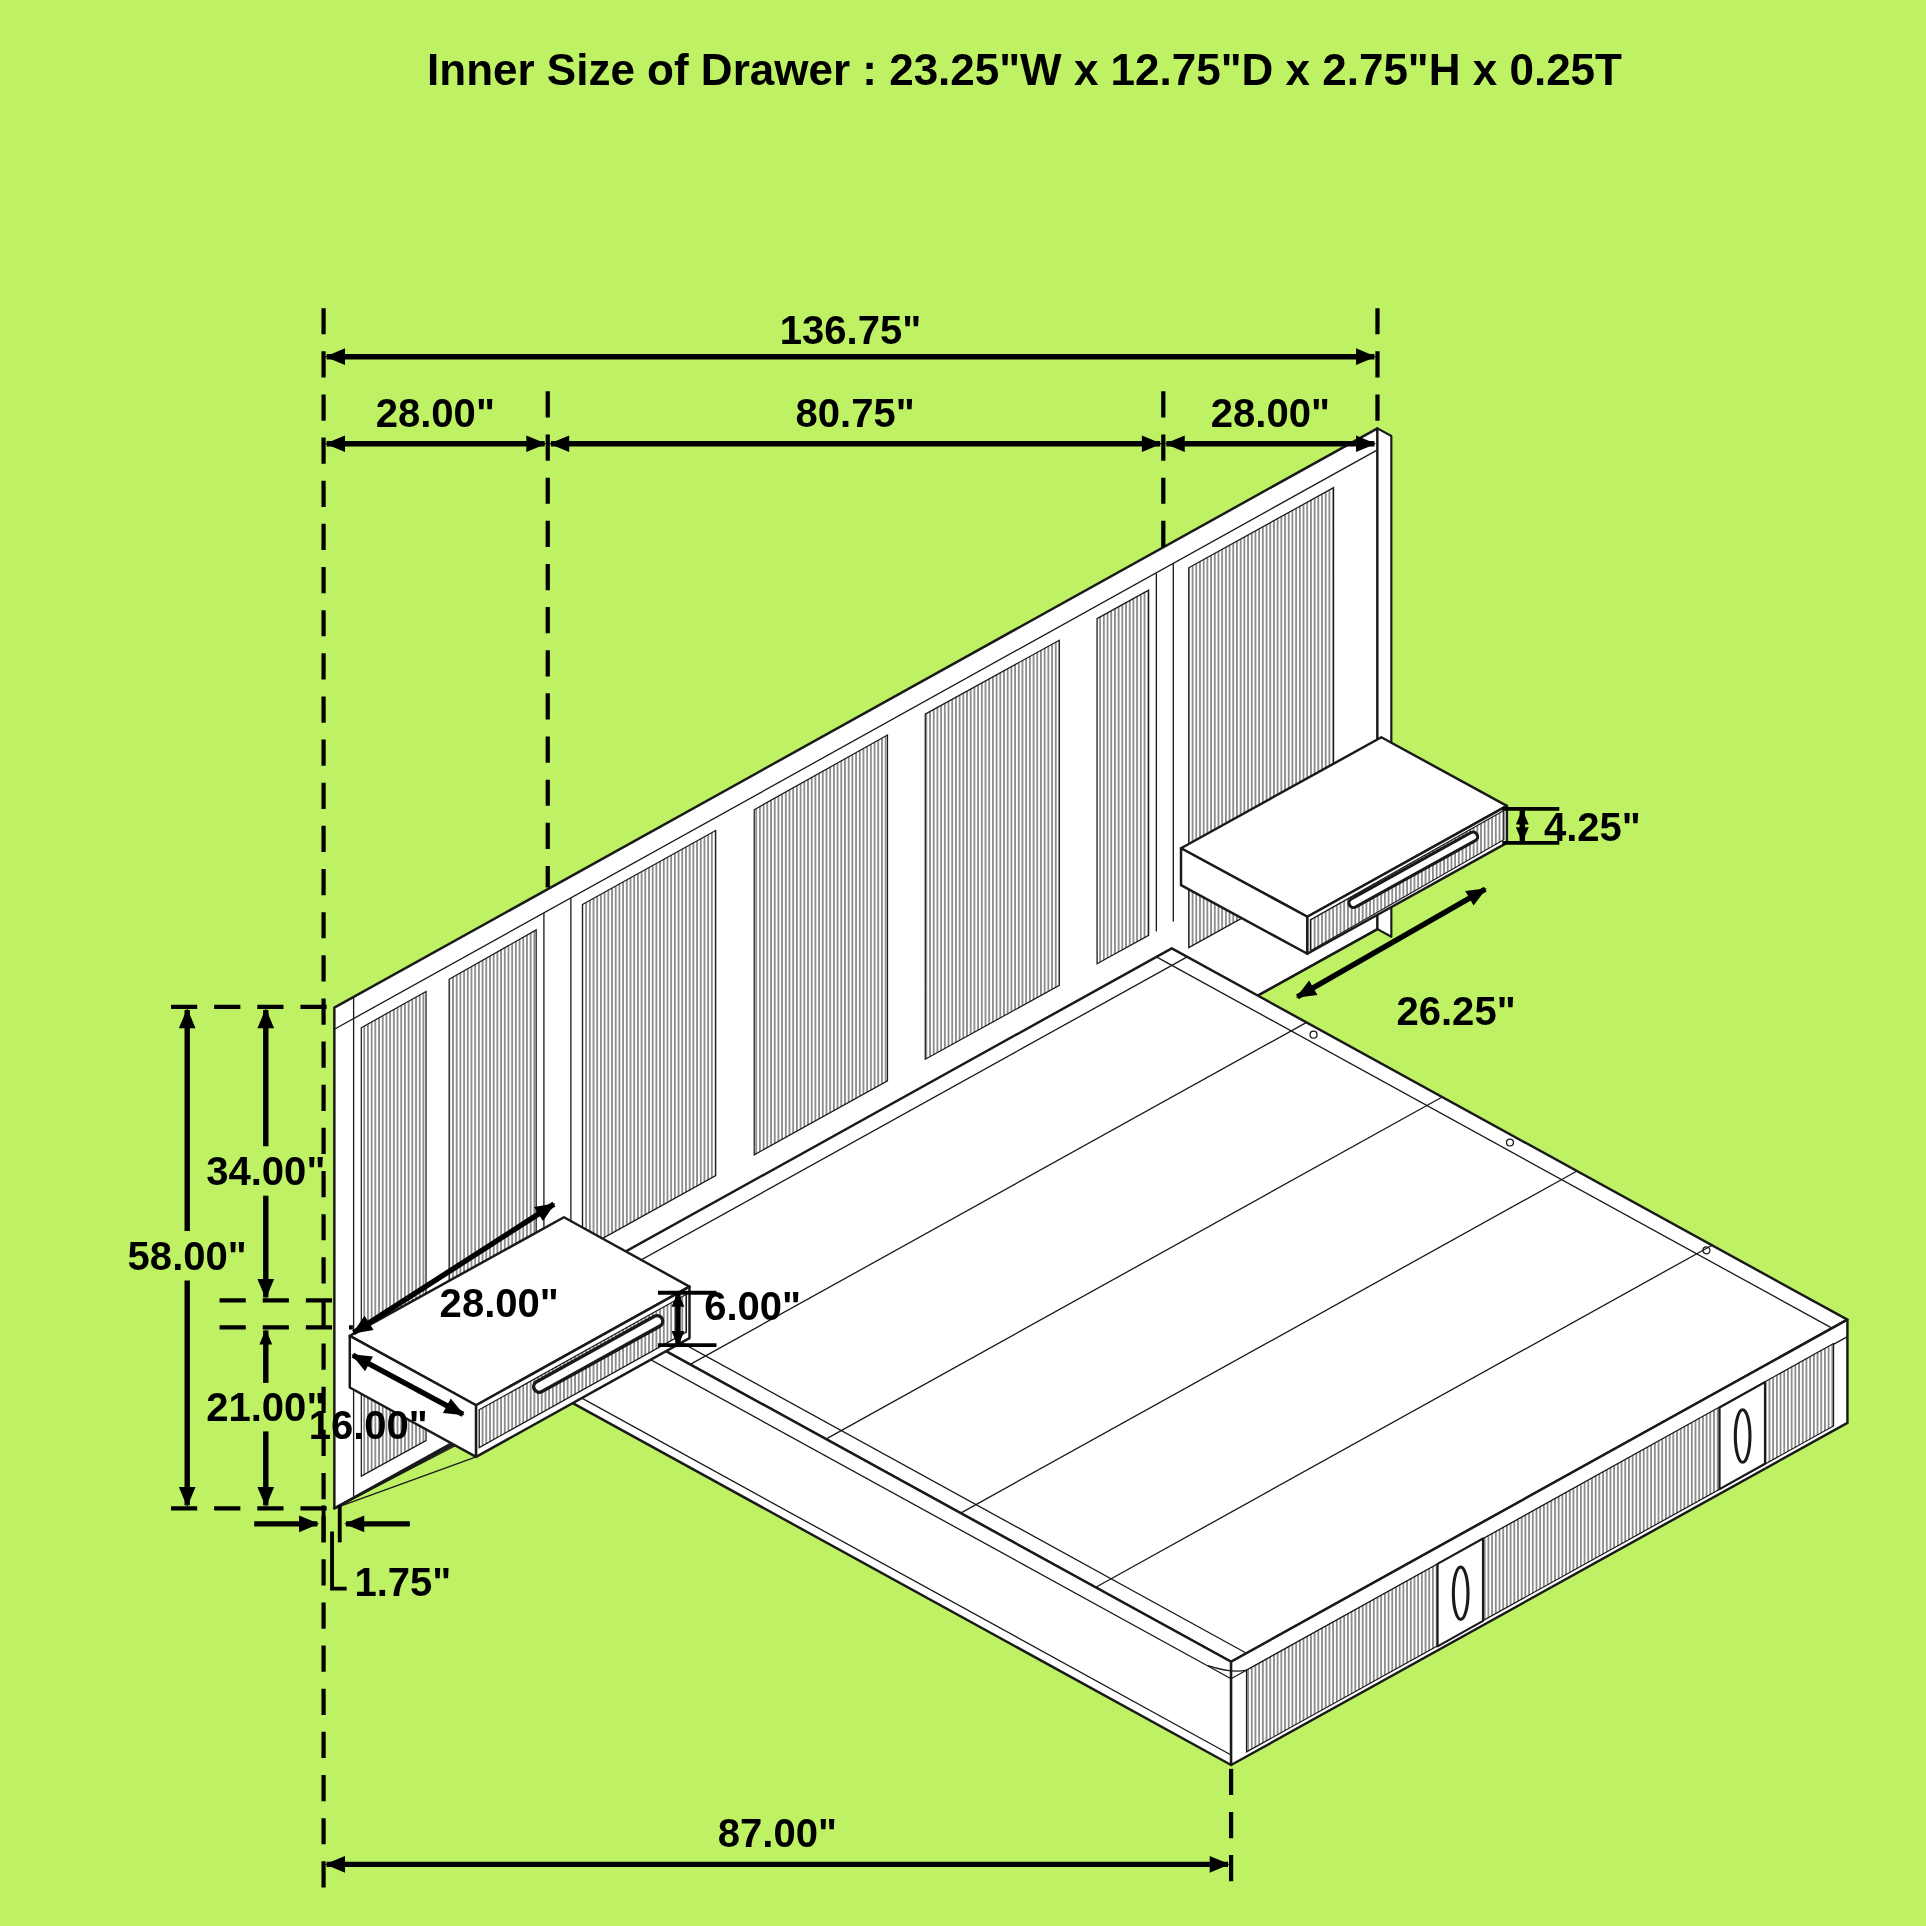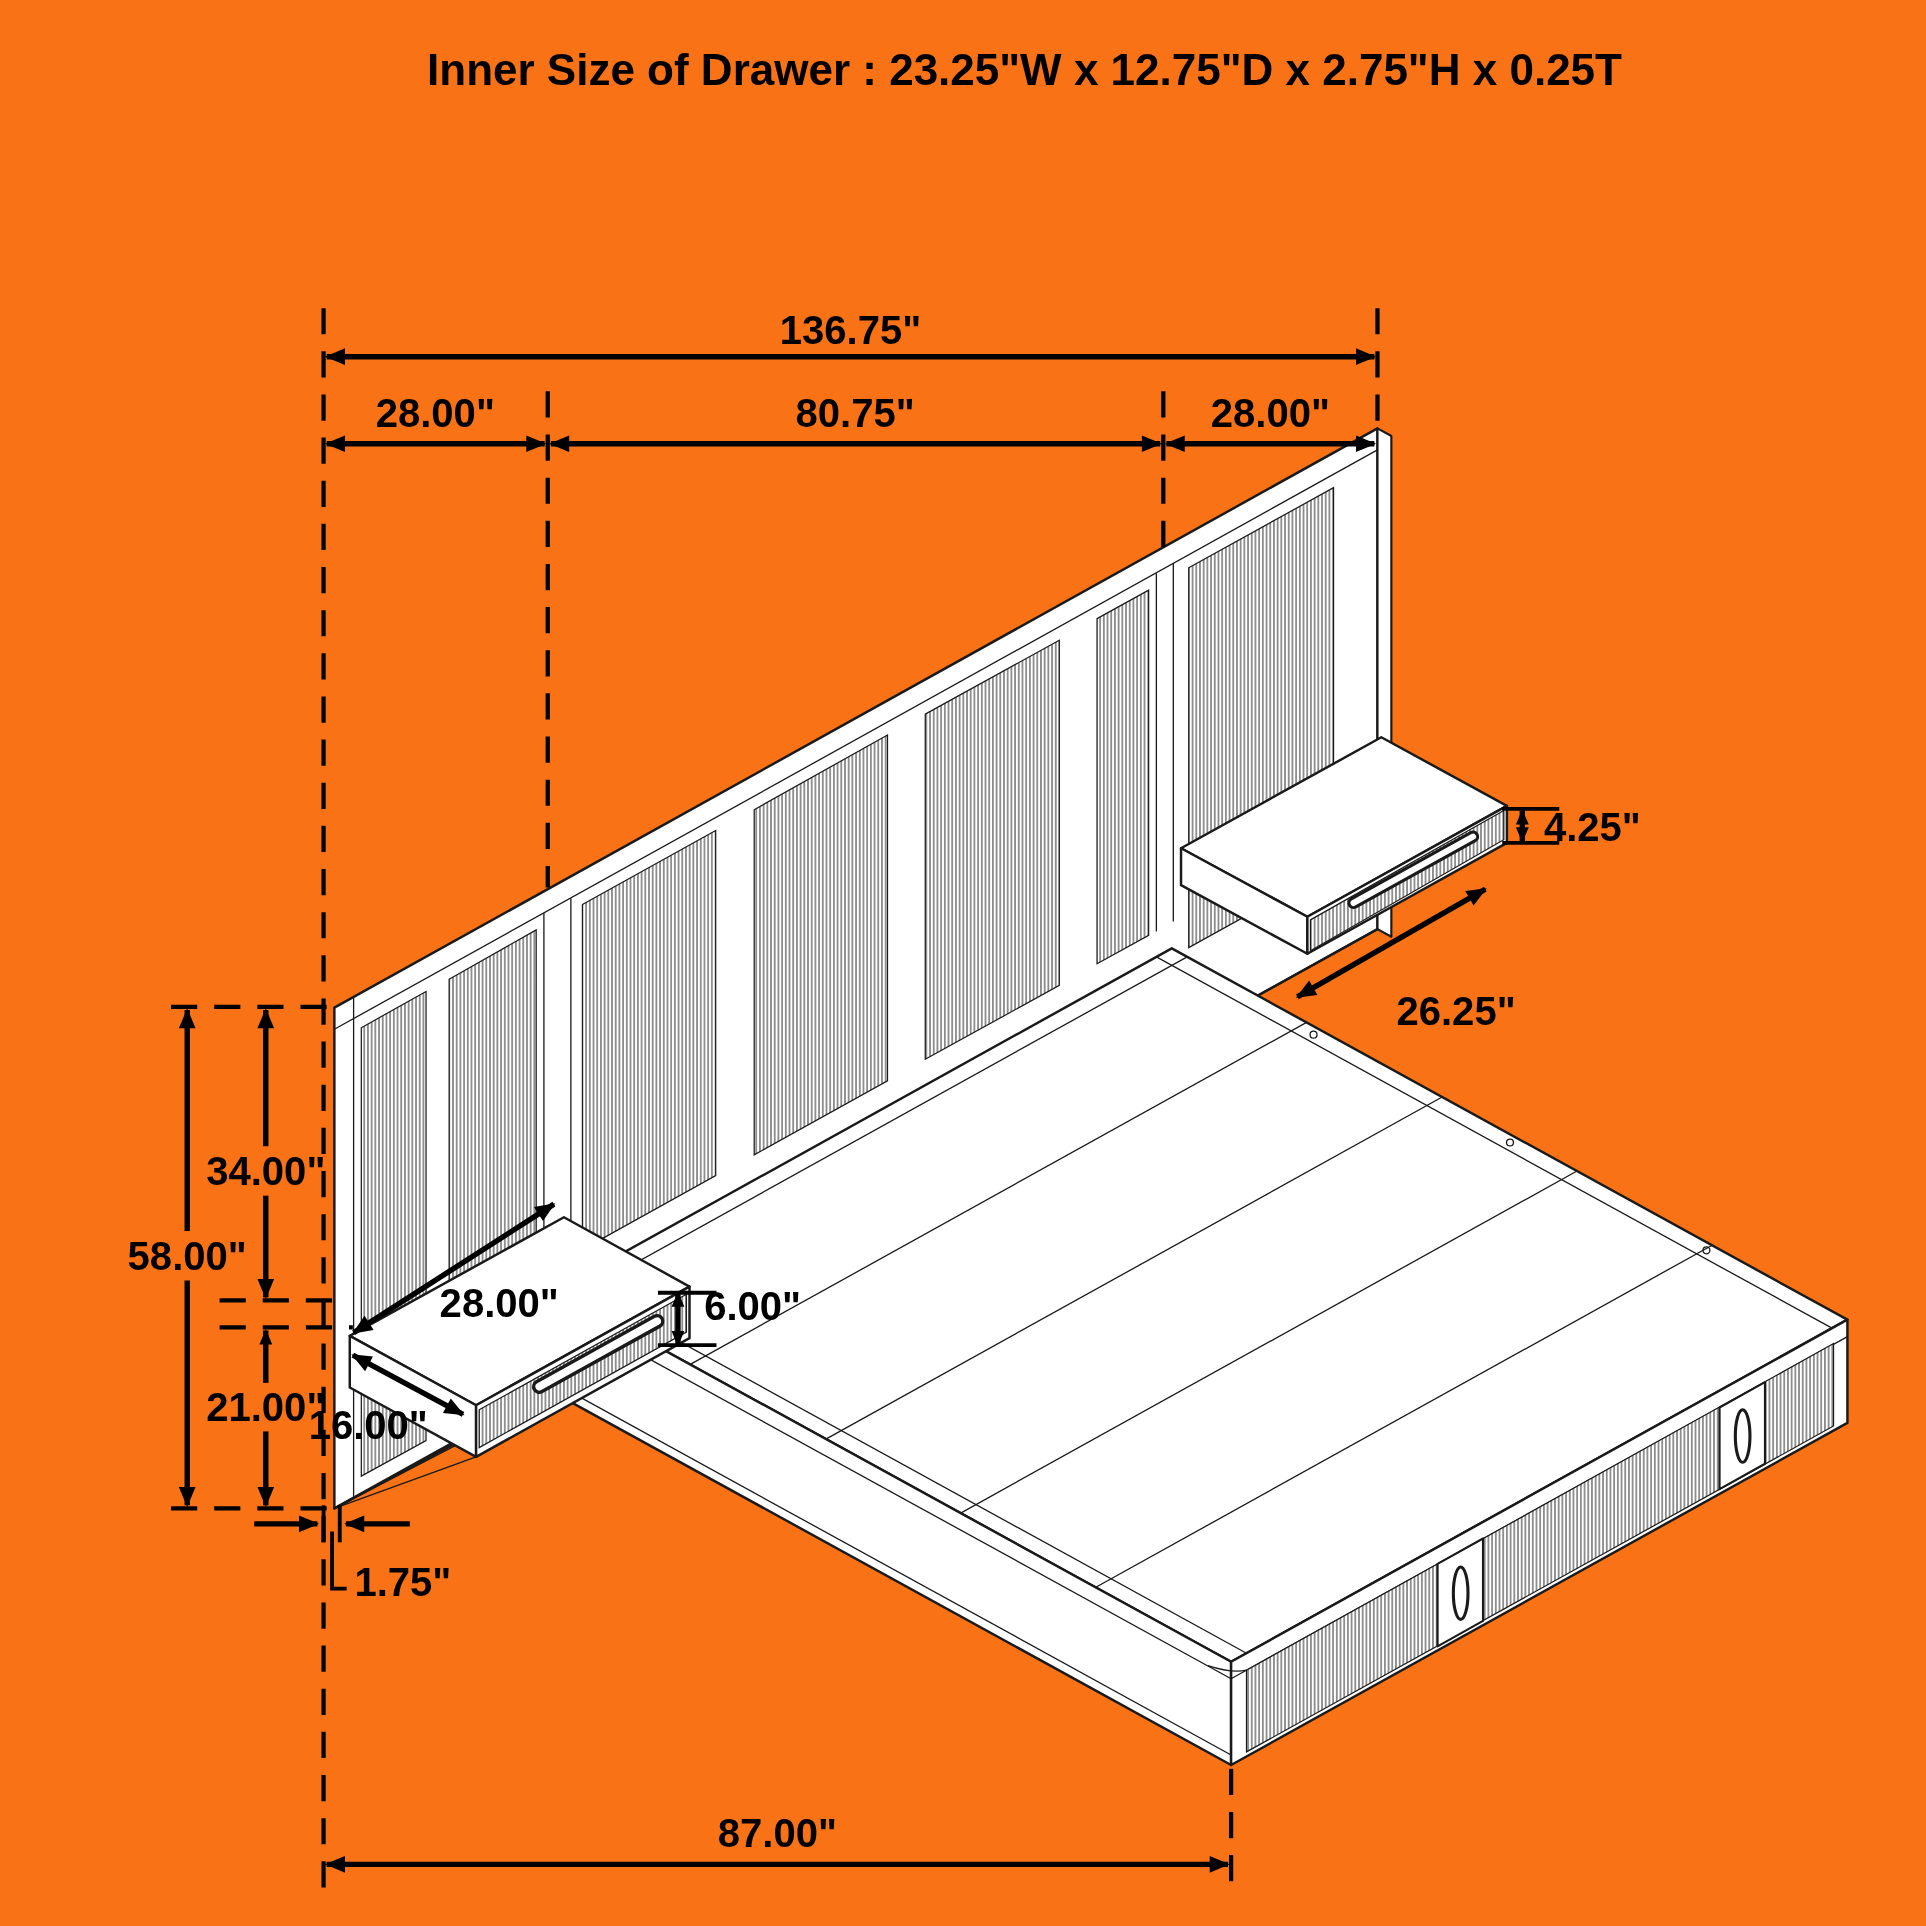--- a/index.html
+++ b/index.html
@@ -1,16 +1,16 @@
 <!DOCTYPE html>
 <html style="font-size:12.3px"><head>
 <meta charset="utf-8">
 <style>
   html,body{margin:0;padding:0;background:#ffffff;}
-  .page{position:relative;width:1926px;height:1926px;background:#f97316;overflow:hidden;
+  .page{position:relative;width:1926px;height:1926px;background:#bef264;overflow:hidden;
         font-family:"Liberation Sans",sans-serif;}
   .title{position:absolute;top:45px;left:0;width:1926px;padding-left:123px;box-sizing:border-box;
          text-align:center;font-size:44px;font-weight:700;color:#000;letter-spacing:0px;}
   svg{position:absolute;top:0;left:0;}
   .face{fill:#ffffff;stroke:#1a1a1a;stroke-width:2.8;stroke-linejoin:round;}
   .facebold{fill:#ffffff;stroke:#1a1a1a;stroke-width:3.2;stroke-linejoin:round;}
   .flute{fill:url(#flutepat);stroke:#1a1a1a;stroke-width:1.6;}
   .thin{fill:none;stroke:#1a1a1a;stroke-width:1.7;}
   .edge{fill:none;stroke:#1a1a1a;stroke-width:2.8;stroke-linejoin:round;stroke-linecap:round;}
   .dim{fill:none;stroke:#000;stroke-width:7;}

